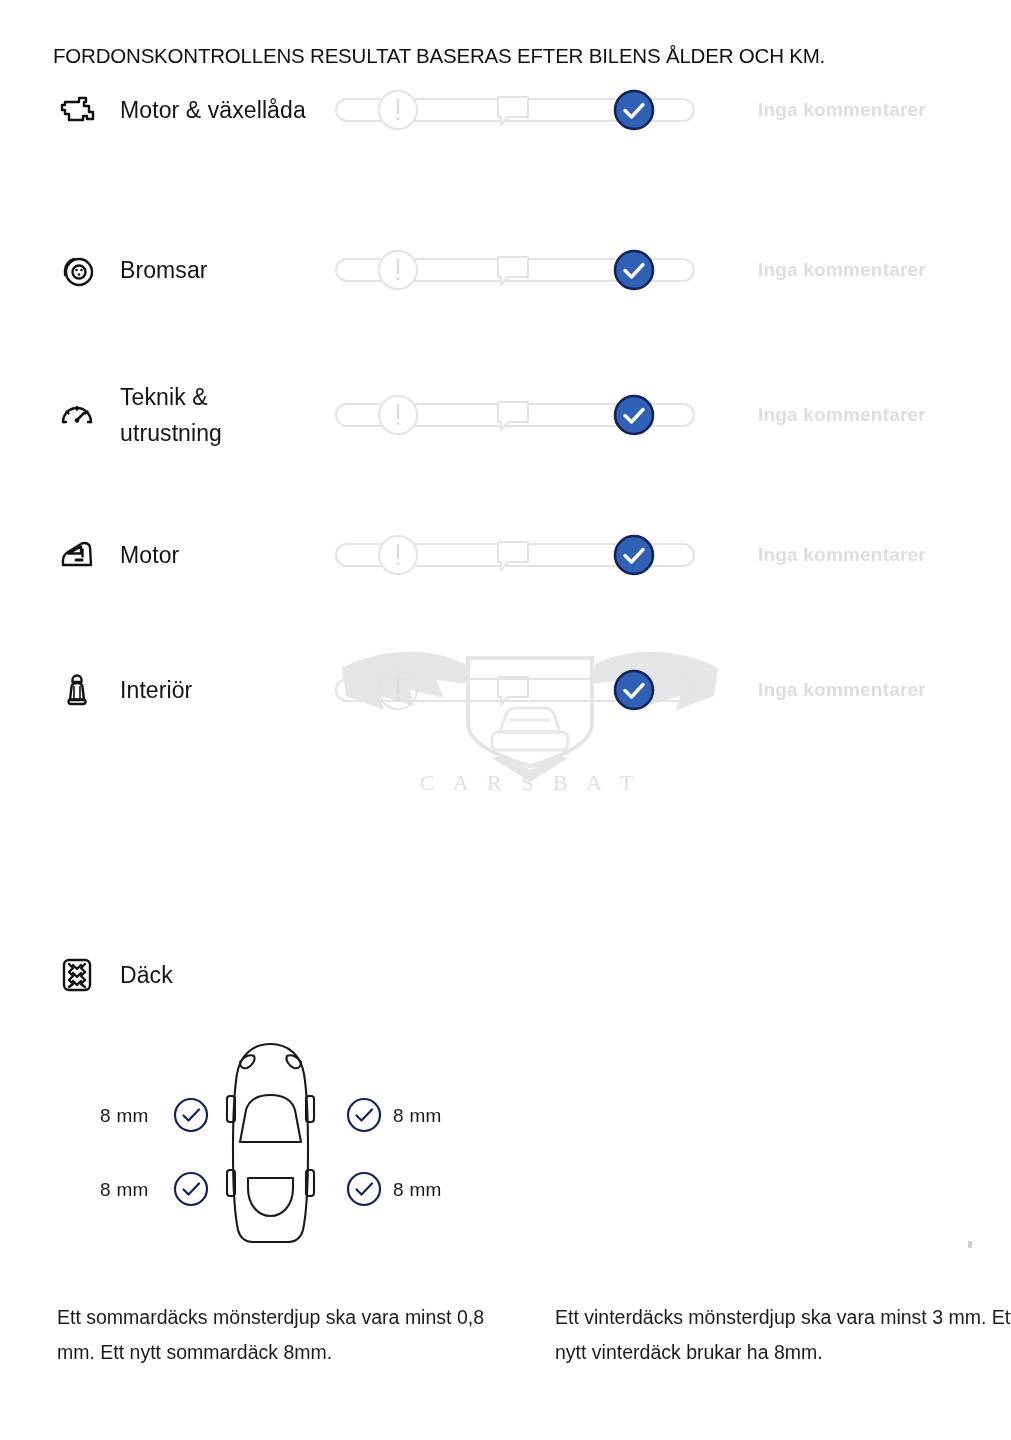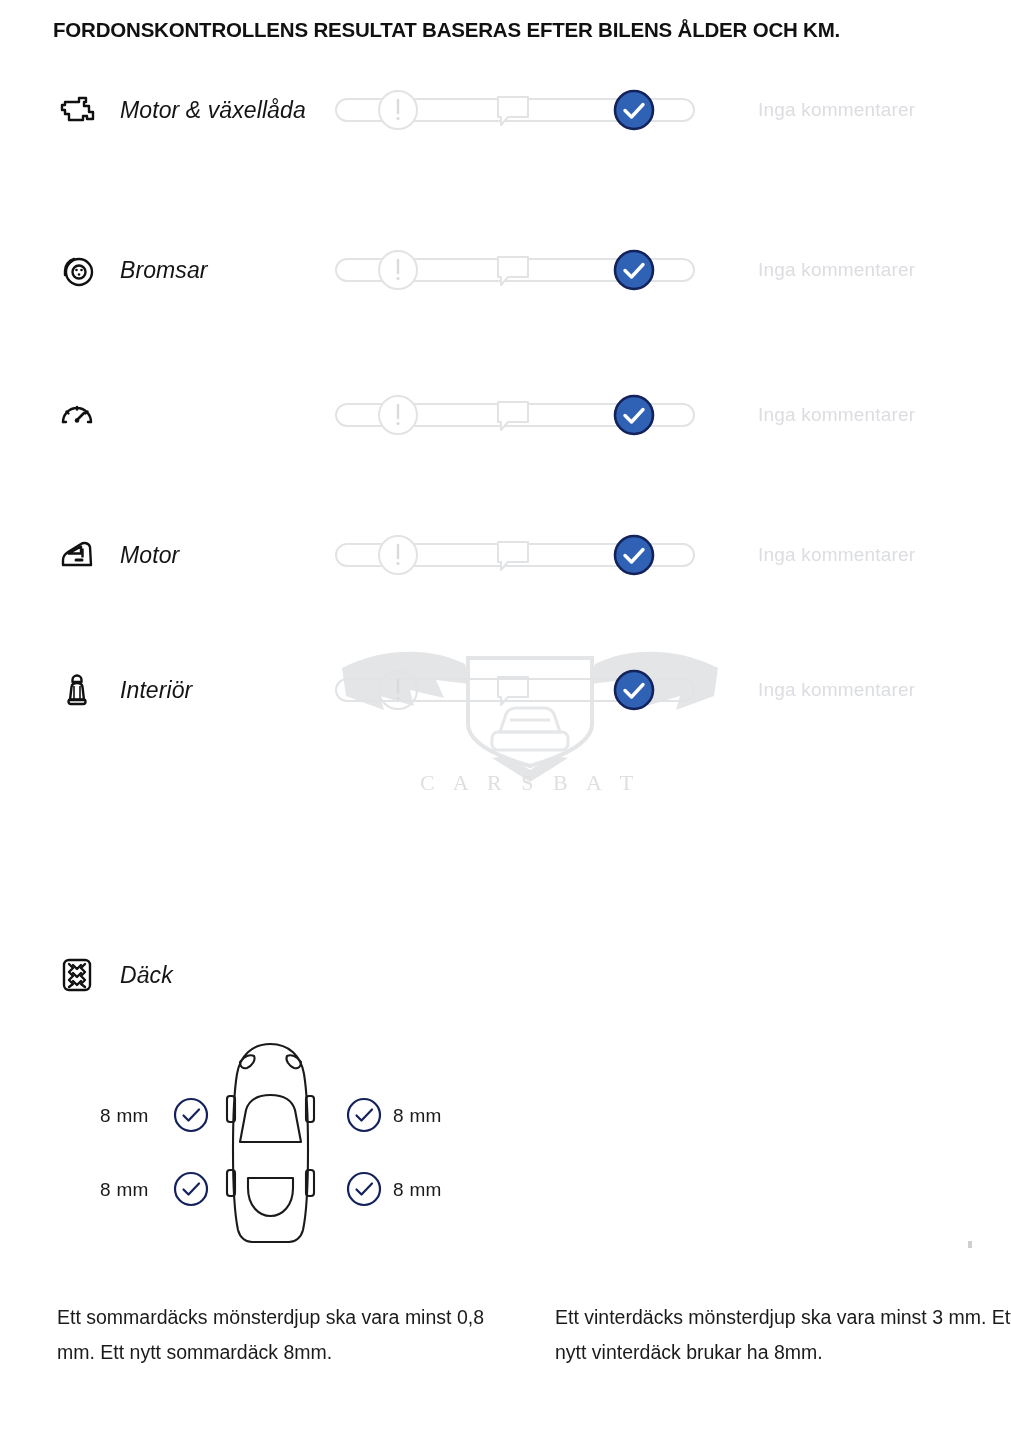--- a/index.html
+++ b/index.html
@@ -18,23 +18,23 @@
 
   #page {
     position: absolute;
     inset: 0;
   }
 
   
   .report-title {
     position: absolute;
     left: 53px;
-    top: 18px;
+    top: 44px;
     font-size: 20.5px;
-    font-weight: bold;
+    font-weight: normal;
     letter-spacing: -0.2px;
     color: #111111;
     white-space: nowrap;
   }
 
   
   .watermark {
     position: absolute;
     left: 340px;
     top: 640px;
@@ -72,37 +72,36 @@
   .insp-label {
     position: absolute;
     left: 120px;
     top: 50%;
     transform: translateY(-50%);
     width: 190px;
     font-size: 23px;
     line-height: 36px;
     color: #141414;
     letter-spacing: 0.1px;
-    font-style: italic;
   }
   .insp-control {
     position: absolute;
     left: 335px;
     top: 50%;
     transform: translateY(-50%);
     width: 360px;
     height: 46px;
   }
   .insp-comment {
     position: absolute;
     left: 758px;
     top: 50%;
     transform: translateY(-50%);
     font-size: 19px;
-    font-weight: normal;
+    font-weight: bold;
     color: #dcdde1;
     letter-spacing: 0.2px;
     white-space: nowrap;
   }
 
   
   .track {
     position: absolute;
     left: 0;
     top: 11px;
@@ -300,20 +299,21 @@
     <div class="insp-row" style="top:375px">
       <div class="insp-icon">
         <svg width="40" height="40" viewBox="0 0 40 40" fill="none" stroke="#111" stroke-width="2.4" stroke-linecap="round">
           <path d="M6 27 A 14 14 0 0 1 34 27"></path>
           <path d="M6 27 L 9 27 M 34 27 L 31 27"></path>
           <path d="M9.5 16.5 L 11.5 18.5 M 20 12 L 20 14.5 M 30.5 16.5 L 28.5 18.5"></path>
           <path d="M20 25 L 27 18" stroke-width="2.6"></path>
           <circle cx="20" cy="25.5" r="2.3" fill="#111" stroke="none"></circle>
         </svg>
       </div>
+      <div class="insp-label">Teknik &amp; utrustning</div>
       <div class="insp-control">
         <div class="track"></div>
         <svg class="mark-warn" viewBox="0 0 42 42">
           <circle cx="21" cy="21" r="19" fill="#ffffff" stroke="#e2e3e5" stroke-width="2"></circle>
           <path d="M21 11 L 21 24" stroke="#d9dadc" stroke-width="2.4" stroke-linecap="round"></path>
           <circle cx="21" cy="29.5" r="1.6" fill="#d9dadc"></circle>
         </svg>
         <svg class="mark-bubble" viewBox="0 0 36 34">
           <path d="M3 3 H33 V23 H13 L6 31 V23 H3 Z" fill="#ffffff" stroke="#e2e3e5" stroke-width="2" stroke-linejoin="round"></path>
         </svg>

